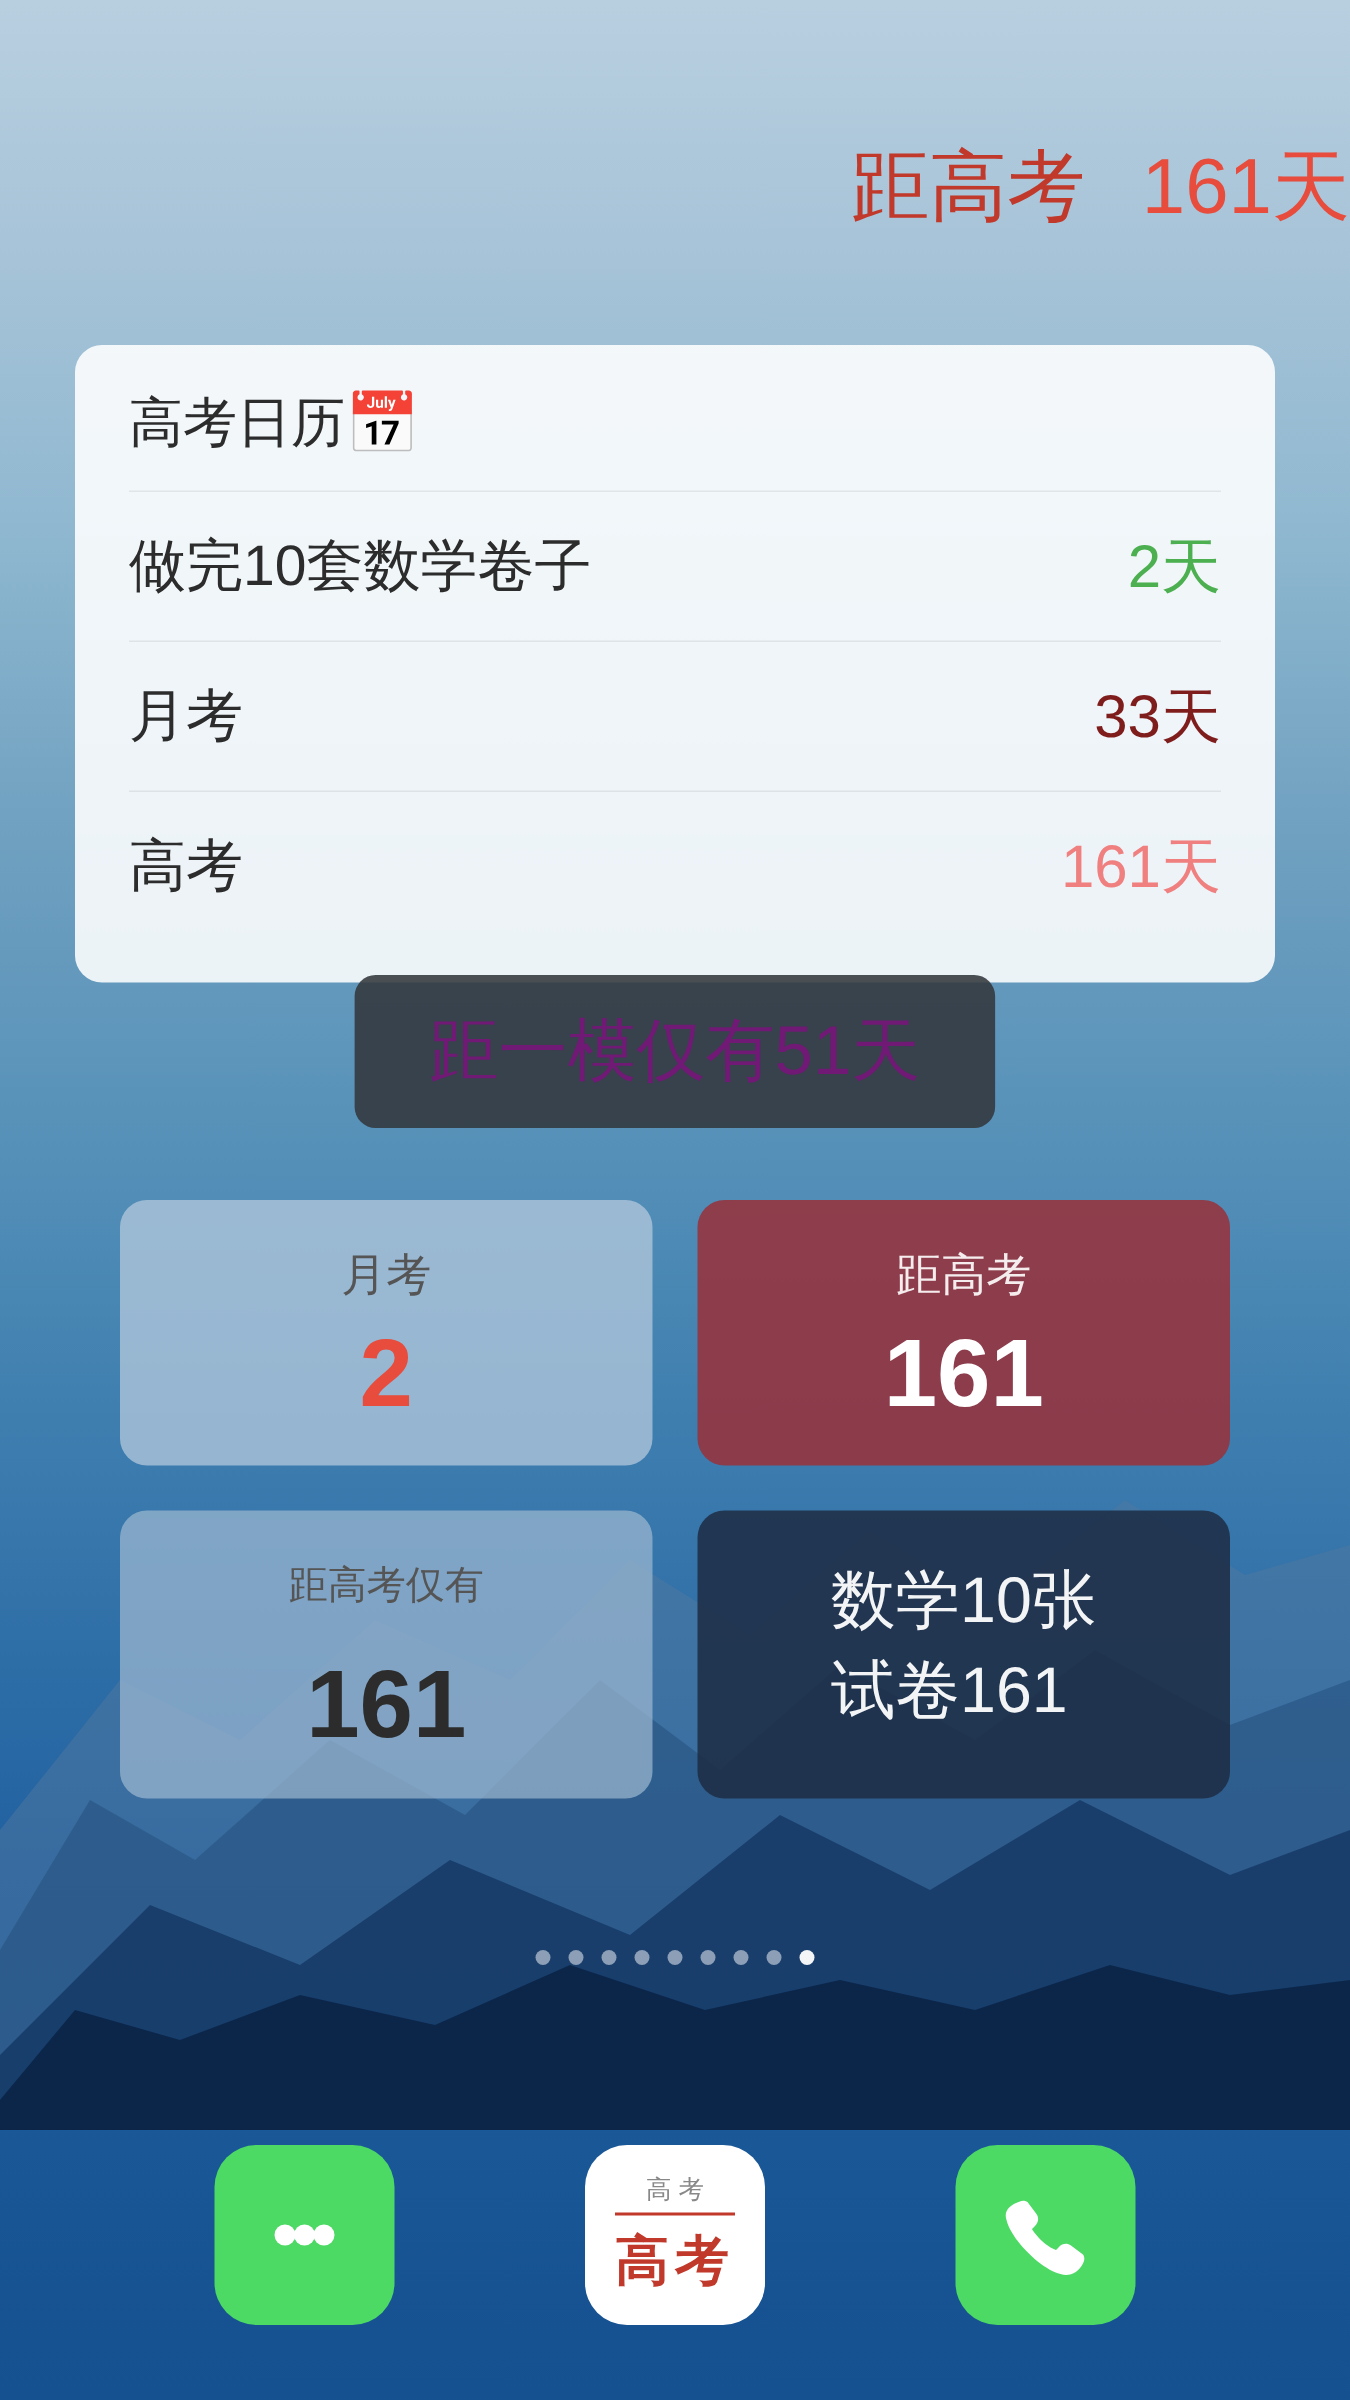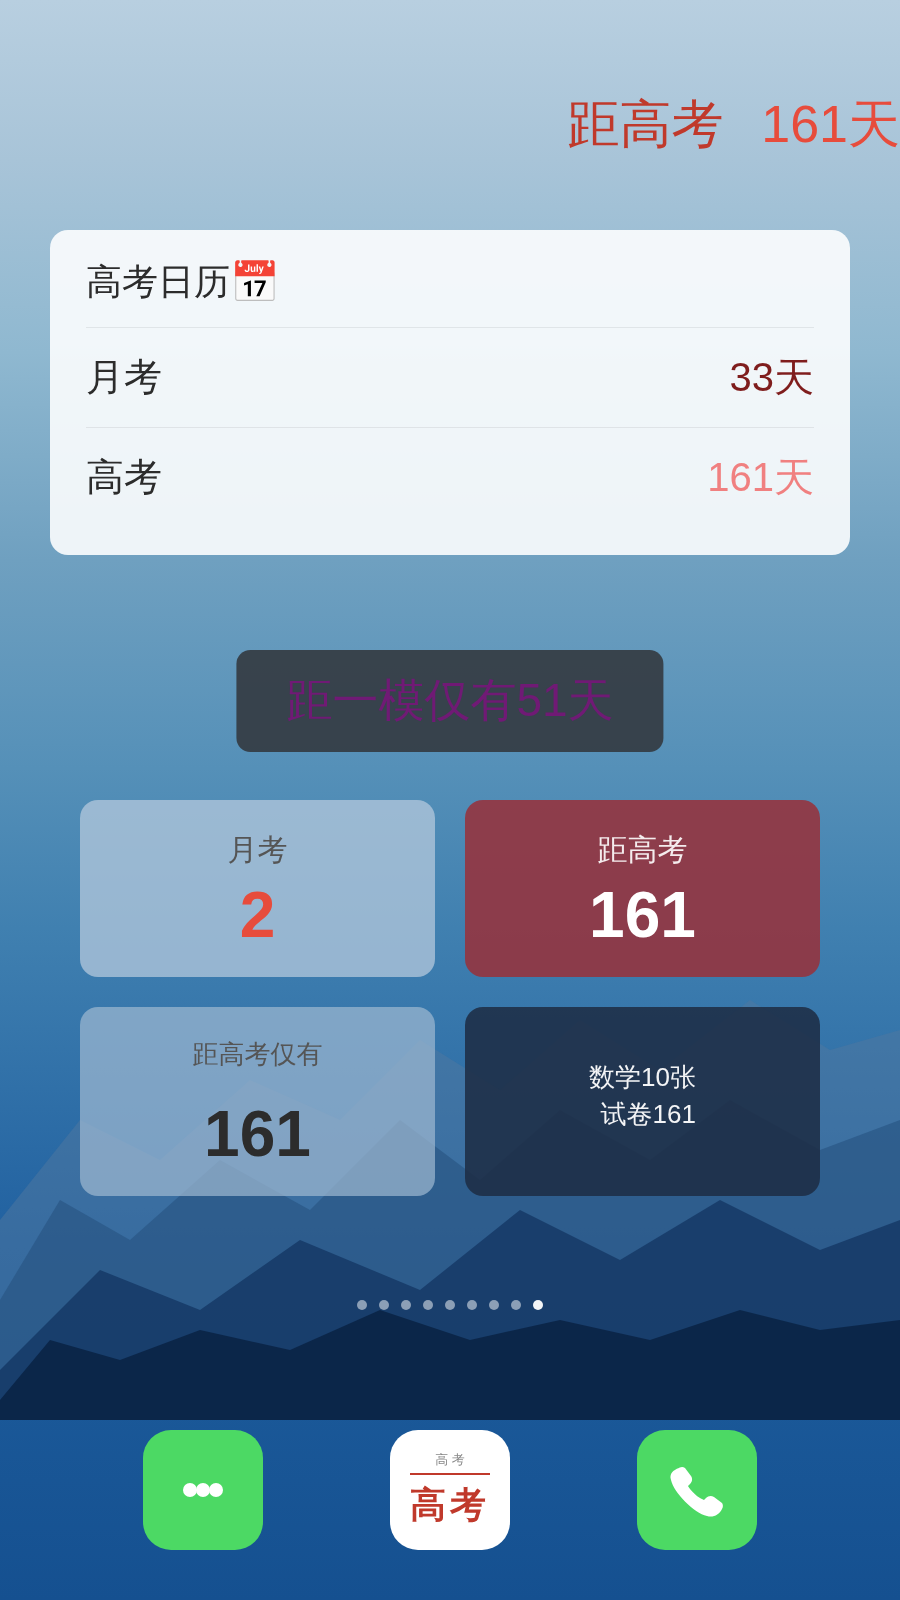--- a/index.html
+++ b/index.html
@@ -262,20 +262,24 @@
   <span>&nbsp;&nbsp;</span>
   <span class="text-number">161天</span>
 </div>
 
 <div id="calendar-widget">
   <div class="cal-header">
     <span class="cal-header-title">高考日历</span>
     <span class="cal-icon">📅</span>
   </div>
   <div class="cal-row">
+    <span class="cal-row-label">做完10套数学卷子</span>
+    <span class="cal-row-value green">2天</span>
+  </div>
+  <div class="cal-row">
     <span class="cal-row-label">月考</span>
     <span class="cal-row-value blue">33天</span>
   </div>
   <div class="cal-row">
     <span class="cal-row-label">高考</span>
     <span class="cal-row-value salmon">161天</span>
   </div>
 </div>
 
 <div id="banner">
@@ -293,21 +297,21 @@
     <span class="w-label">距高考</span>
     <span class="w-number">161</span>
   </div>
 
   <div class="widget-card card-gaokao-only">
     <span class="w-label">距高考仅有</span>
     <span class="w-number">161</span>
   </div>
 
   <div class="widget-card card-shuxue">
-    <span class="w-label" style="white-space:pre-line; text-align:right; font-size:26px; color:rgba(255,255,255,0.95);">数学10张
+    <span class="w-label" style="white-space:pre-line; text-align:left; font-size:43px; color:rgba(255,255,255,0.95);">数学10张
 试卷161</span>
   </div>
 </div>
 
 <div id="dots">
   <div class="dot"></div>
   <div class="dot"></div>
   <div class="dot"></div>
   <div class="dot"></div>
   <div class="dot"></div>
@@ -322,21 +326,21 @@
   <div class="dock-icon dock-messages">
     <svg width="70" height="70" viewBox="0 0 70 70" xmlns="http://www.w3.org/2000/svg">
       <circle cx="22" cy="35" r="7" fill="white"></circle>
       <circle cx="35" cy="35" r="7" fill="white"></circle>
       <circle cx="48" cy="35" r="7" fill="white"></circle>
     </svg>
   </div>
 
   <div class="dock-icon dock-gaokao" style="display:flex; flex-direction:column; align-items:center; justify-content:center; padding:8px 10px;">
     <div style="display:flex; gap:2px; margin-bottom:2px;">
-      <span style="font-size:13px; color:#888; font-weight:400;">高 考</span>
+      <span style="font-size:17px; color:#888; font-weight:400;">高 考</span>
     </div>
     <div style="border-top:2px solid #c0392b; width:80%; margin-bottom:4px;"></div>
     <span style="font-size:36px; font-weight:900; color:#c0392b; letter-spacing:4px;">高考</span>
   </div>
 
   <div class="dock-icon dock-phone">
     <svg width="65" height="65" viewBox="0 0 65 65" xmlns="http://www.w3.org/2000/svg">
       <path d="M15,10 C15,10 18,8 21,10 L27,18 C29,21 28,24 26,26 L24,28 C24,28 30,38 40,42 L42,40 C44,38 47,37 50,39 L58,45 C60,48 58,51 58,51 C55,57 49,60 43,58 C30,55 10,35 7,22 C5,16 9,12 15,10 Z" fill="white"></path>
     </svg>
   </div>

